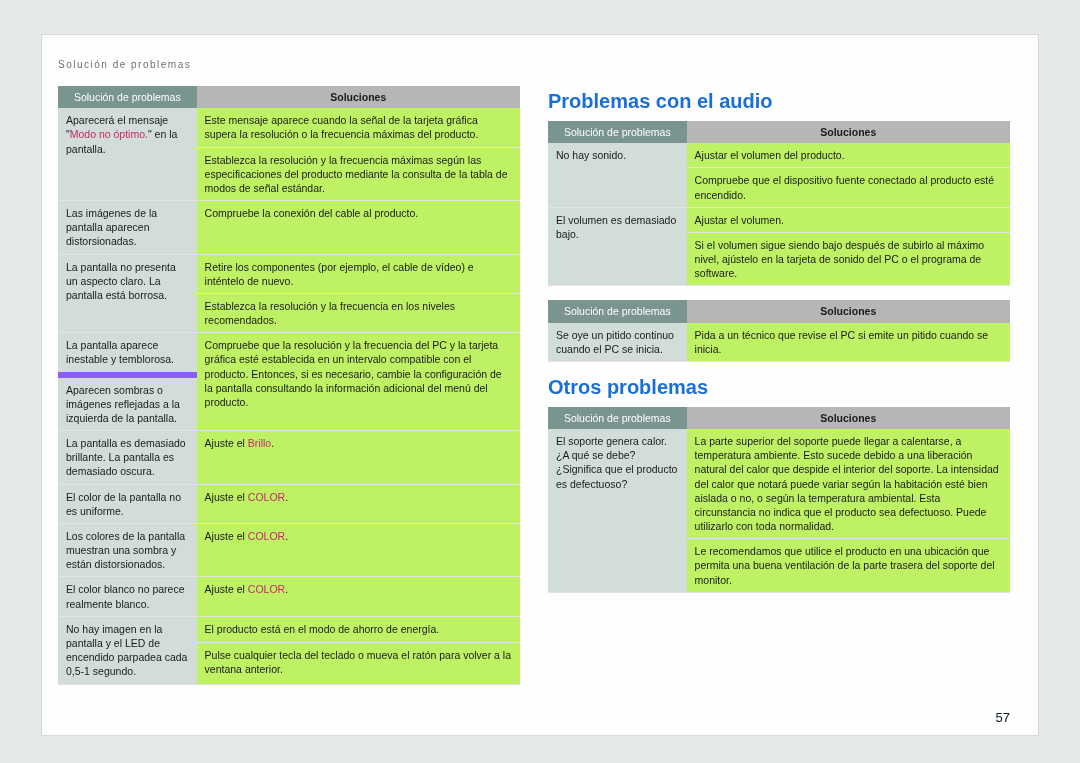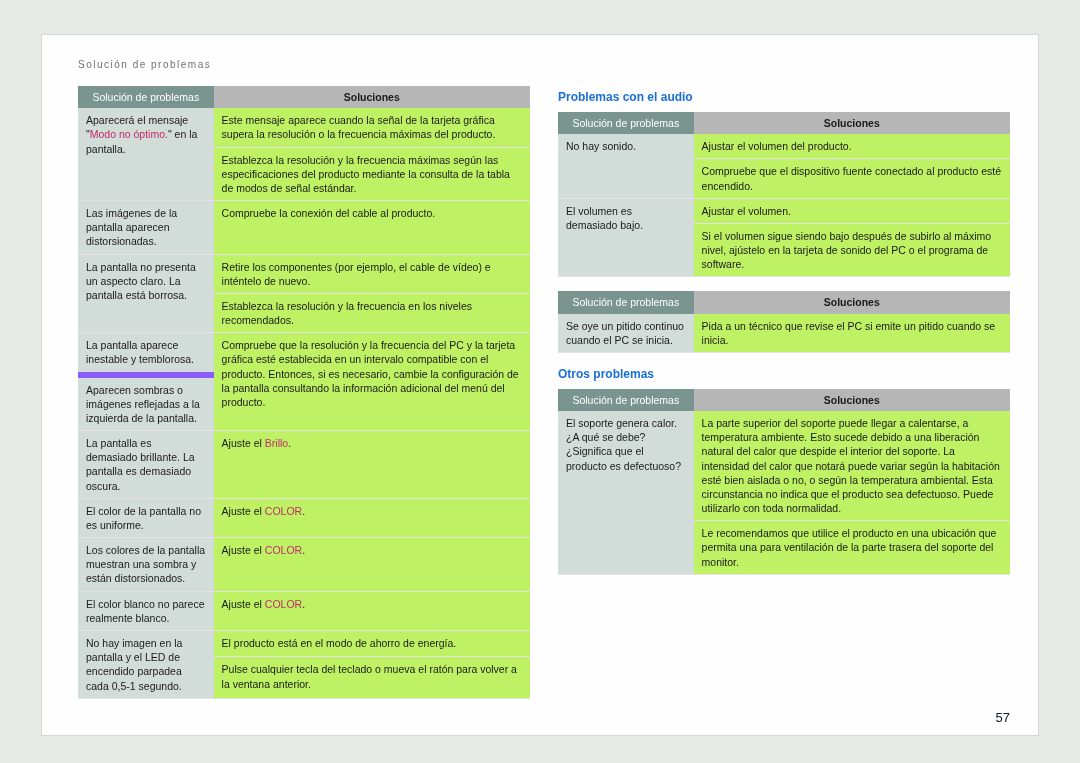--- a/index.html
+++ b/index.html
@@ -19,21 +19,21 @@
   }
   .sheet {
     position: absolute;
     left: 42px;
     top: 35px;
     width: 996px;
     height: 700px;
     background: #fefefe;
     box-shadow: 0 0 0 1px #d6dad6;
     box-sizing: border-box;
-    padding: 24px 28px 0 36px;
+    padding: 24px 28px 0 16px;
   }
   .page-title {
     font-size: 10px;
     letter-spacing: 1.5px;
     color: #707070;
     margin-bottom: 16px;
   }
   .columns {
     display: flex;
     gap: 28px;
@@ -70,21 +70,21 @@
     vertical-align: top;
     border-bottom: 1px solid #e3e3e3;
   }
   td.prob {
     background: #d2dcd8;
   }
   td.sol {
     background: #bef264;
   }
   .section-h {
-    font-size: 12px;
+    font-size: 20px;
     font-weight: bold;
     color: #1a6fd6;
     margin: 4px 0 8px 0;
   }
   .pink {
     color: #c22b6c;
   }
   .page-num {
     position: absolute;
     bottom: 10px;
@@ -225,21 +225,21 @@
           <tbody>
               <tr>
             <th class="prob">Solución de problemas</th>
             <th class="sol">Soluciones</th>
           </tr>
           <tr>
             <td class="prob" rowspan="2">El soporte genera calor. ¿A qué se debe? ¿Significa que el producto es defectuoso?</td>
             <td class="sol">La parte superior del soporte puede llegar a calentarse, a temperatura ambiente. Esto sucede debido a una liberación natural del calor que despide el interior del soporte. La intensidad del calor que notará puede variar según la habitación esté bien aislada o no, o según la temperatura ambiental. Esta circunstancia no indica que el producto sea defectuoso. Puede utilizarlo con toda normalidad.</td>
           </tr>
           <tr>
-            <td class="sol">Le recomendamos que utilice el producto en una ubicación que permita una para ventilación de la parte trasera del soporte del monitor.</td>
+            <td class="sol">Le recomendamos que utilice el producto en una ubicación que permita una buena ventilación de la parte trasera del soporte del monitor.</td>
           </tr>
         </tbody>
           </table>
 
       </div>
     </div>
 
     <div class="page-num">57</div>
   </div>
 </div>

